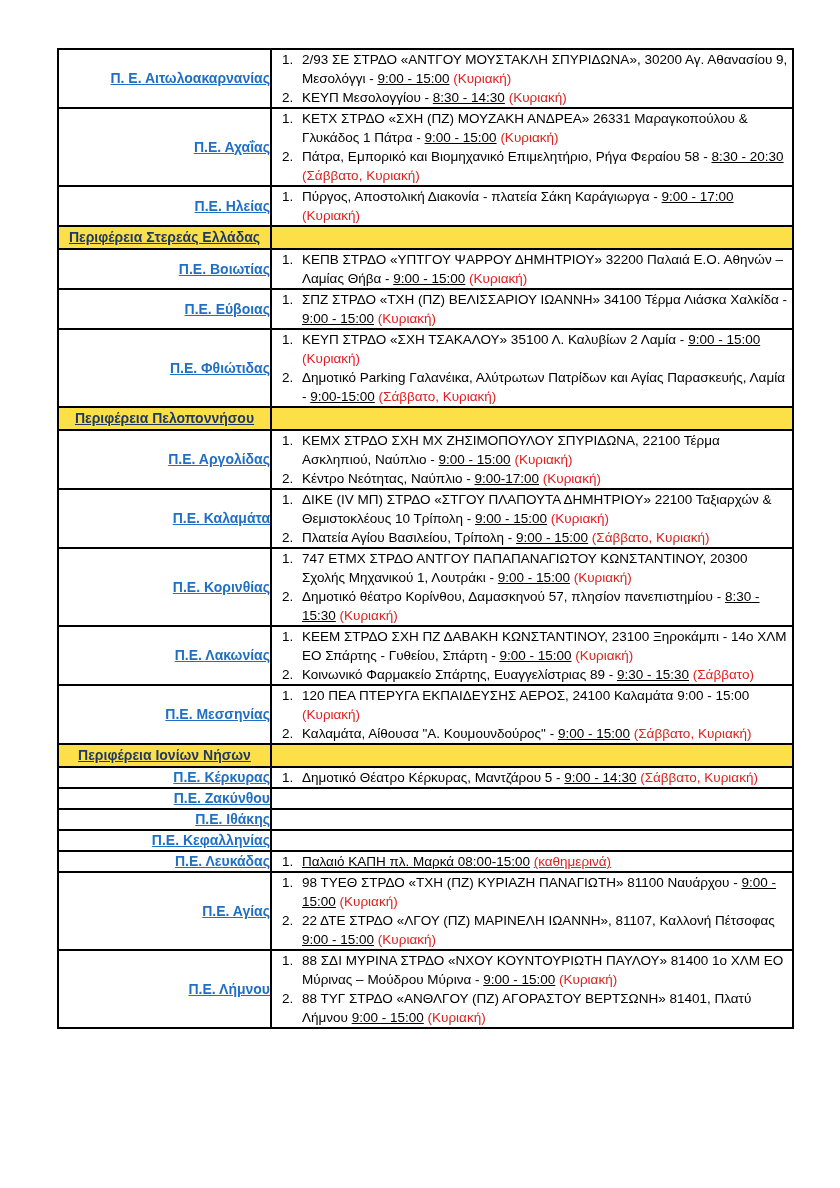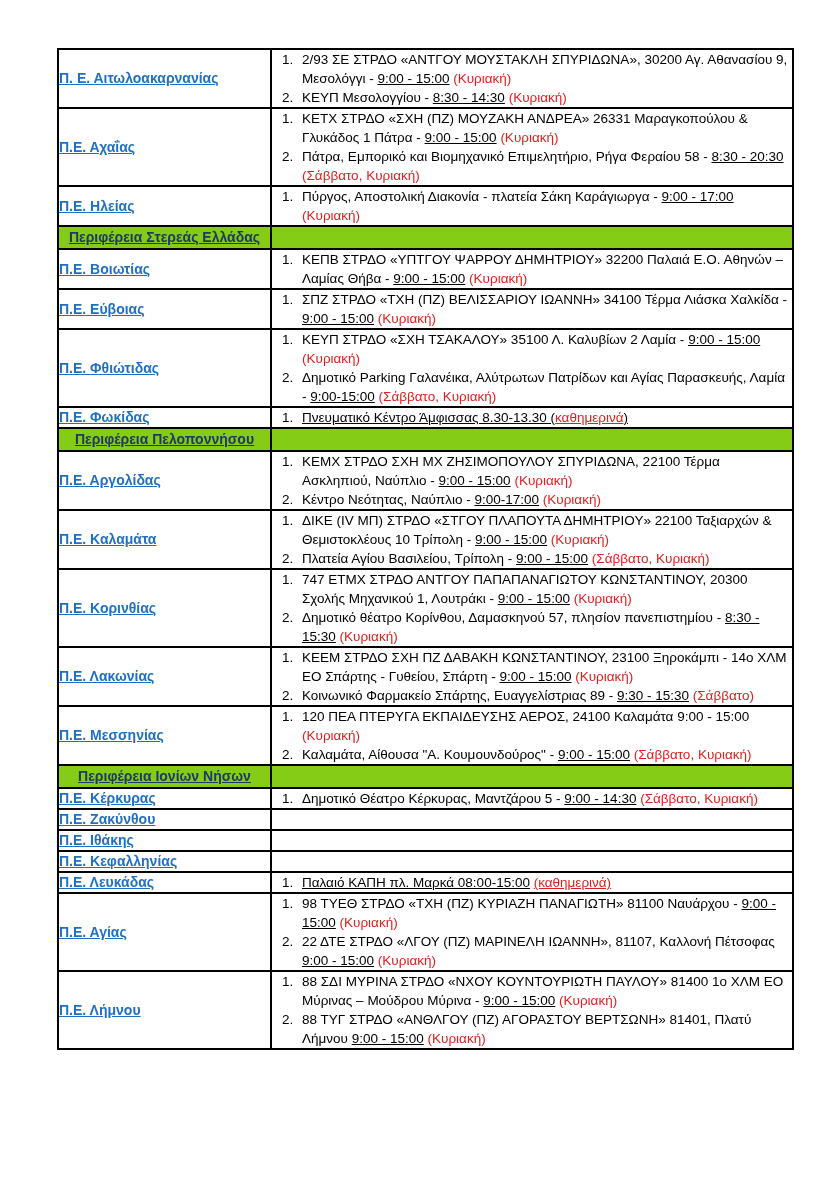--- a/index.html
+++ b/index.html
@@ -29,32 +29,32 @@
   }
   table.regions td {
     border: 2px solid #000000;
     vertical-align: middle;
     padding: 0;
   }
   col.c-region { width: 213px; }
   col.c-locs   { width: 522px; }
 
   td.region-cell {
-    text-align: left;
+    text-align: right;
     padding: 1px 4px;
   }
   .region-label {
     color: #1F6FC4;
     font-weight: bold;
     font-size: 14px;
     line-height: 19px;
     text-decoration: underline;
   }
   td.section-cell {
-    background: #84cc16;
+    background: #fde047;
     height: 21px;
   }
   td.section-cell.section-label-cell {
     text-align: center;
     color: #1F3864;
     font-weight: bold;
     font-size: 14px;
     line-height: 19px;
     text-decoration: underline;
   }
@@ -156,29 +156,20 @@
                 <span class="loc-num">1.</span>
                 <span class="loc-text"><span class="seg-plain">ΚΕΥΠ ΣΤΡΔΟ «ΣΧΗ ΤΣΑΚΑΛΟΥ» 35100 Λ. Καλυβίων 2 Λαμία - </span><span class="seg-time">9:00 - 15:00</span><span class="seg-plain"> </span><span class="seg-day">(Κυριακή)</span></span>
               </div>
               <div class="loc-item">
                 <span class="loc-num">2.</span>
                 <span class="loc-text"><span class="seg-plain">Δημοτικό Parking Γαλανέικα, Αλύτρωτων Πατρίδων και Αγίας Παρασκευής, Λαμία - </span><span class="seg-time">9:00-15:00</span><span class="seg-plain"> </span><span class="seg-day">(Σάββατο, Κυριακή)</span></span>
               </div>
             </td>
           </tr>
           <tr>
-            <td class="region-cell"><span class="region-label">Π.Ε. Φωκίδας</span></td>
-            <td class="loc-cell">
-              <div class="loc-item">
-                <span class="loc-num">1.</span>
-                <span class="loc-text"><span class="seg-plainu">Πνευματικό Κέντρο Άμφισσας 8.30-13.30 (</span><span class="seg-dayu">καθημερινά</span><span class="seg-plainu">)</span></span>
-              </div>
-            </td>
-          </tr>
-          <tr>
             <td class="section-cell section-label-cell">Περιφέρεια Πελοποννήσου</td>
             <td class="section-cell"></td>
           </tr>
           <tr>
             <td class="region-cell"><span class="region-label">Π.Ε. Αργολίδας</span></td>
             <td class="loc-cell">
               <div class="loc-item">
                 <span class="loc-num">1.</span>
                 <span class="loc-text"><span class="seg-plain">ΚΕΜΧ ΣΤΡΔΟ ΣΧΗ ΜΧ ΖΗΣΙΜΟΠΟΥΛΟΥ ΣΠΥΡΙΔΩΝΑ, 22100 Τέρμα Ασκληπιού, Ναύπλιο - </span><span class="seg-time">9:00 - 15:00</span><span class="seg-plain"> </span><span class="seg-day">(Κυριακή)</span></span>
               </div>

